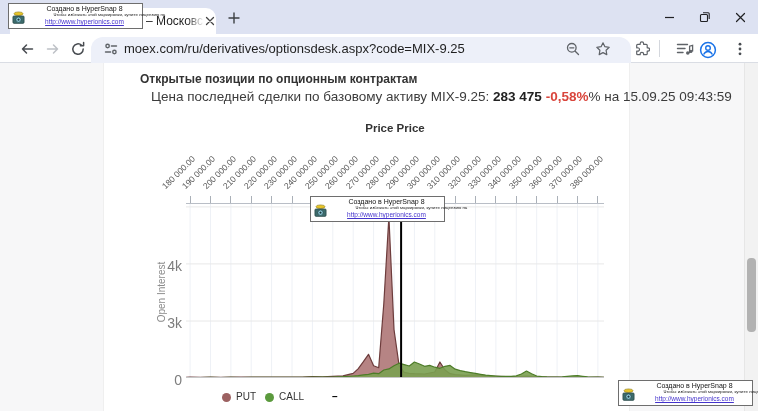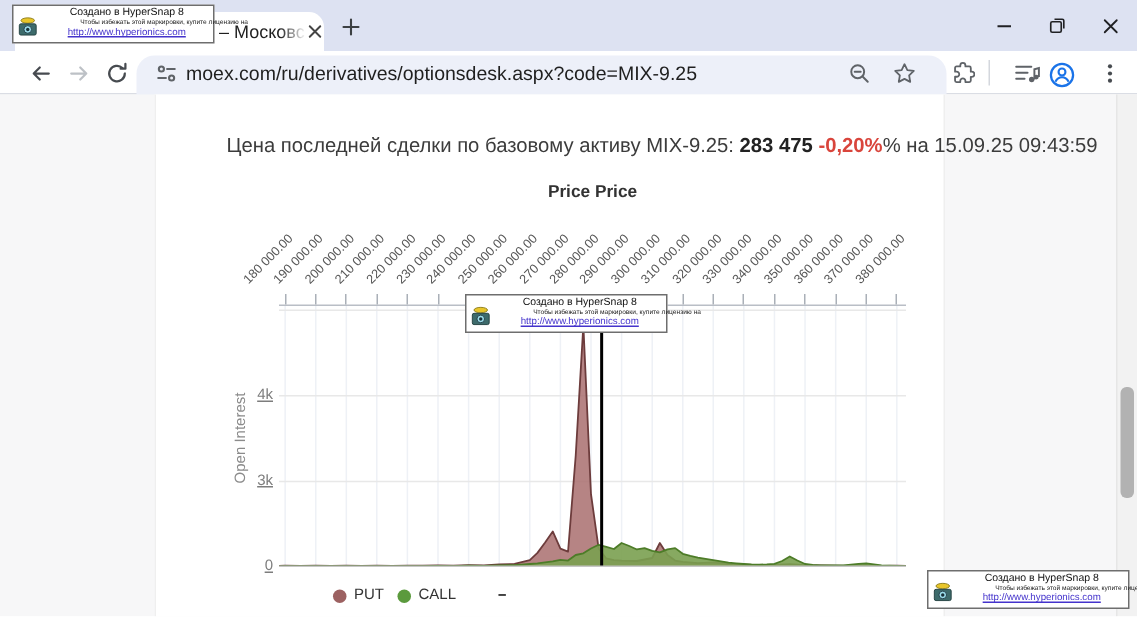--- a/index.html
+++ b/index.html
@@ -33,21 +33,21 @@
   .chart-title { position:absolute; left:186px; top:59px; width:418px; text-align:center; font-size:11.5px; font-weight:bold; color:#333; }
 
   .xaxis { position:absolute; left:186px; top:67px; width:418px; height:74px; }
   .xaxis .axisline { position:absolute; left:0; bottom:0; width:418px; height:1px; background:#b9bec6; }
   .xaxis .tick { position:absolute; bottom:1px; width:1px; height:7px; background:#aab0b8; }
   .xaxis .xlab { position:absolute; bottom:13px; font-size:8.5px; color:#555; white-space:nowrap;
                  transform:rotate(-45deg); transform-origin:0 100%; }
 
   .plotwrap { position:absolute; left:186px; top:141px; width:418px; height:174px; }
   .yaxis { position:absolute; left:150px; top:141px; width:34px; height:174px; }
-  .yaxis span { position:absolute; right:2px; font-size:10px; color:#7d7d7d;text-decoration:underline; }
+  .yaxis span { position:absolute; right:2px; font-size:14px; color:#7d7d7d; }
   .ylabel { position:absolute; left:161px; top:229px; transform:translate(-50%,-50%) rotate(-90deg); font-size:10px; color:#8b8b8b; white-space:nowrap; }
 
   .legend { position:absolute; left:0; top:327px; width:630px; height:16px; font-size:10px; color:#333; }
   .lg-dot { position:absolute; top:3px; width:9px; height:9px; border-radius:50%; }
   .lg-put-dot { left:222px; }
   .lg-call-dot { left:265px; }
   .lg-put-lab { position:absolute; left:236px; top:1px; }
   .lg-call-lab { position:absolute; left:279px; top:1px; }
   .lg-dash { position:absolute; left:332px; top:1px; font-weight:bold; color:#000; }
   .lg-price-lab { position:absolute; left:343px; top:1px; }
@@ -154,21 +154,22 @@
       </svg>
   </div>
 
   <div class="page">
     <div class="content"></div>
     <div class="rightgutter"></div>
     <div class="scrollbar">
         <div class="thumb"></div>
       </div>
 
-    <div class="priceline"><span>Цена последней сделки по базовому активу MIX-9.25: </span><b>283 475</b> <span class="chg-red" style="color: rgb(217, 69, 60);">-0,20%</span><span>%</span><span> на 15.09.25 09:43:59</span></div>
+    <div class="heading">Открытые позиции по опционным контрактам</div>
+    <div class="priceline"><span>Цена последней сделки по базовому активу MIX-9.25: </span><b>283 475</b> <span class="chg-red" style="color: rgb(217, 69, 60);">-0,58%</span><span>%</span><span> на 15.09.25 09:43:59</span></div>
 
     <div class="chart-title">Price Price</div>
 
     <div class="xaxis">
         <div class="axisline"></div>
         <div class="tick" style="left: 3.57805px;"></div>
         <span class="xlab" style="left: -18.922px;">180 000.00</span>
         <div class="tick" style="left: 23.9683px;"></div>
         <span class="xlab" style="left: 1.46829px;">190 000.00</span>
         <div class="tick" style="left: 44.3585px;"></div>

